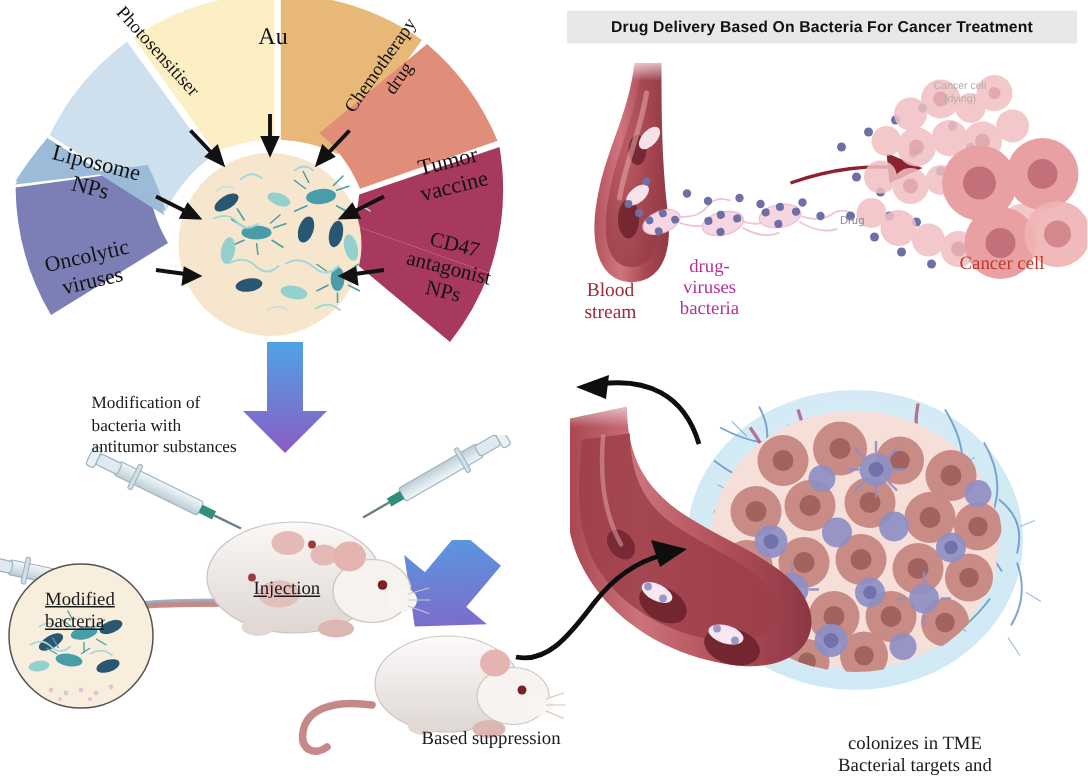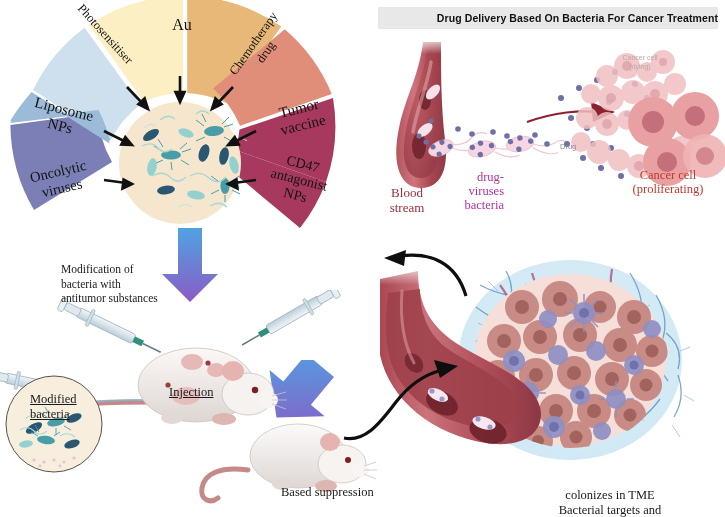--- a/index.html
+++ b/index.html
@@ -9,21 +9,21 @@
   .lbl{position:absolute;color:#1a1a1a;line-height:1.12;}
 
   
   #wheel{left:0;top:0;width:360px;height:250px;}
 
   .wlabel{position:absolute;text-align:center;color:#121212;
           font-family:"Liberation Serif", serif;}
 
   
   #banner{left:378px;top:7px;width:340px;height:22px;background:#e8e8e8;
-          display:flex;align-items:center;justify-content:flex-end;}
+          display:flex;align-items:center;justify-content:center;}
   #banner span{font-family:"Liberation Sans", sans-serif;font-weight:bold;
                font-size:10.5px;color:#111;letter-spacing:.1px;}
 
   
   .serif{font-family:"Liberation Serif", serif;}
   .sans{font-family:"Liberation Sans", sans-serif;}
   .ctr{text-align:center;}
 </style>
 </head>
 <body>
@@ -311,38 +311,37 @@
       <circle cx="330" cy="120" r="9" fill="#cf8389" opacity="0.9"></circle>
     </g>
   </g>
 </svg>
 
 <div class="lbl serif ctr" style="left:378px;top:186px;width:58px;font-size:13px;color:#9d2b3a;">
   <div>Blood</div>
   <div>stream</div>
 </div>
 
-<div class="lbl serif ctr" style="left:442px;top:170px;width:62px;font-size:12.5px;color:#b0339c;text-align:right;">
+<div class="lbl serif ctr" style="left:442px;top:170px;width:62px;font-size:12.5px;color:#b0339c;">
   <div>drug-</div>
   <div>viruses</div>
   <div>bacteria</div>
 </div>
 
 <div class="lbl sans" style="left:560px;top:143px;font-size:7.5px;color:#8a8a99;">
   <span>Drug</span>
 </div>
 
 <div class="lbl sans ctr" style="left:604px;top:54px;width:72px;font-size:7px;color:#b9a9ab;line-height:1.25;">
   <div>Cancer cell</div>
   <div>(dying)</div>
 </div>
 
 <div class="lbl serif ctr" style="left:614px;top:168px;width:108px;font-size:12.5px;color:#c0392b;">
   <div>Cancer cell</div>
-  <div>(proliferating)</div>
 </div>
 
 <svg class="abs" style="left:158px;top:228px;" width="64" height="76" viewBox="0 0 64 76">
   <defs>
     <linearGradient id="gd1" x1="0" y1="0" x2="0" y2="1">
       <stop offset="0%" stop-color="#4fa3e3"></stop>
       <stop offset="100%" stop-color="#8b5bc4"></stop>
     </linearGradient>
   </defs>
   <path d="M20 0 H44 V46 H60 L32 74 L4 46 H20 Z" fill="url(#gd1)"></path>

